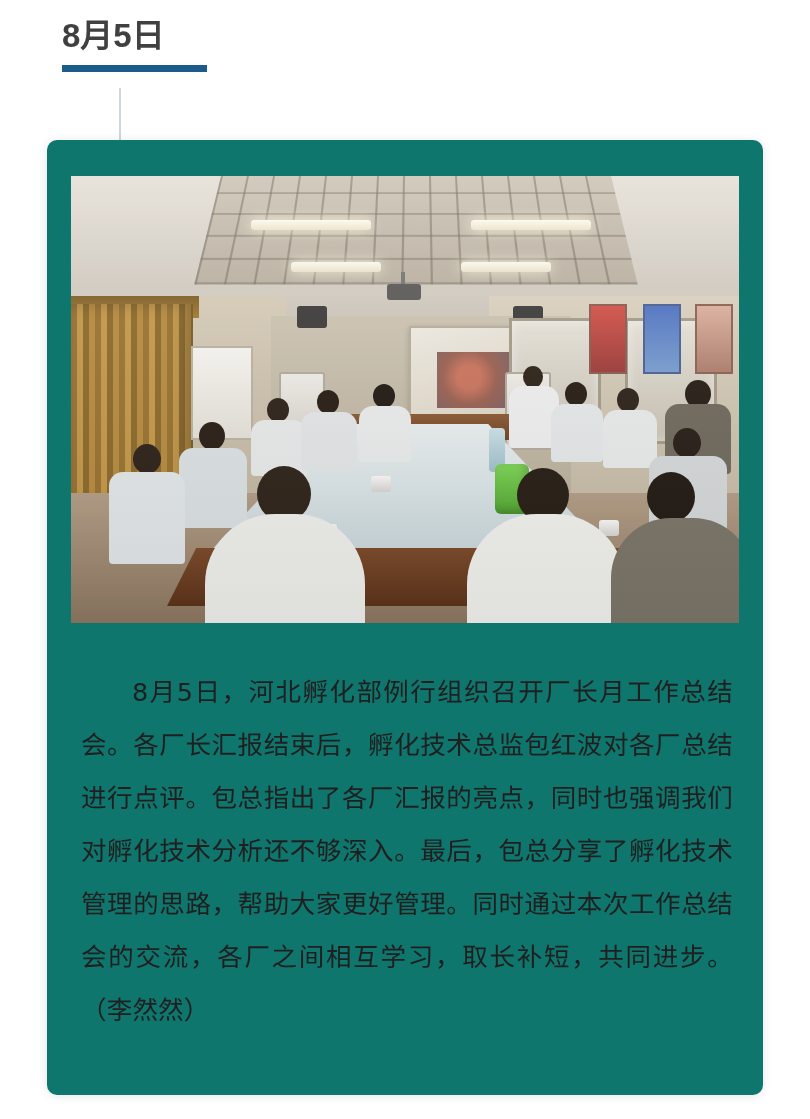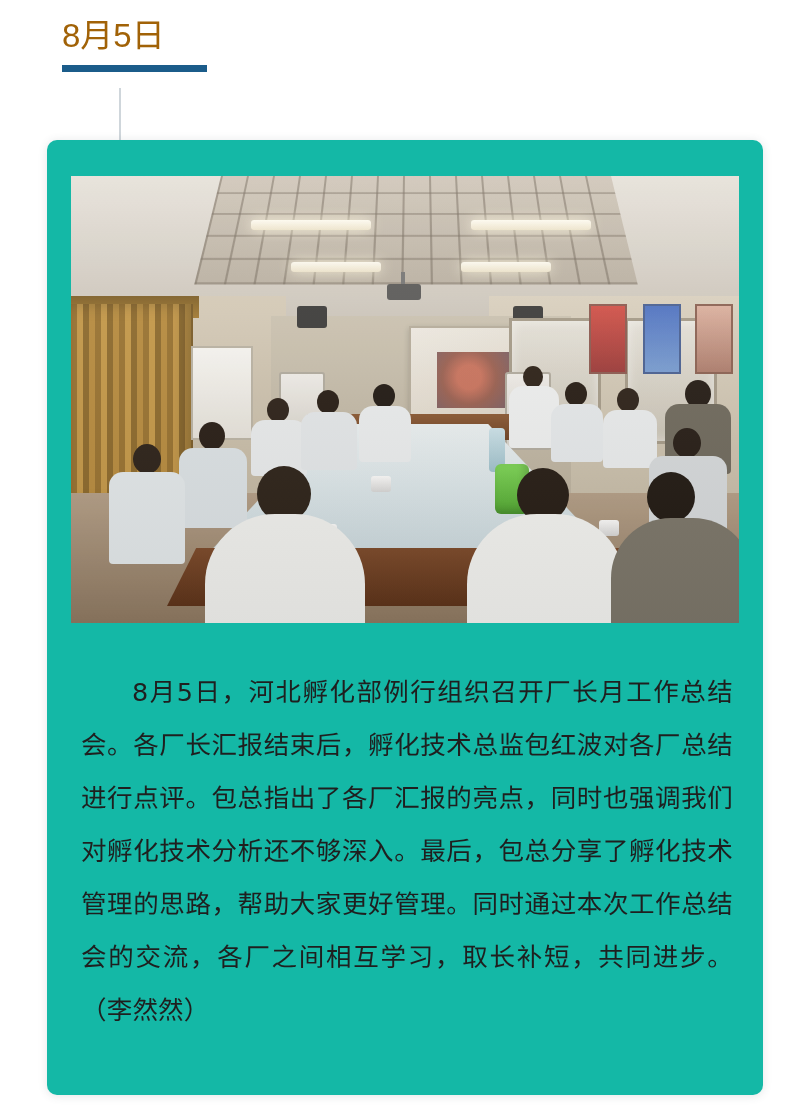--- a/index.html
+++ b/index.html
@@ -26,22 +26,22 @@
   
   .date-header {
     position: absolute;
     left: 62px;
     top: 14px;
     width: 200px;
   }
   .date-title {
     font-size: 33px;
     line-height: 44px;
-    font-weight: 400;
-    color: #a16207;
+    font-weight: 700;
+    color: #404040;
     letter-spacing: 0px;
     white-space: nowrap;
   }
   .date-underline {
     margin-top: 7px;
     width: 145px;
     height: 7px;
     background: #1b5c8a;
   }
 
@@ -55,21 +55,21 @@
     background: #cfd6db;
   }
 
   
   .card {
     position: absolute;
     left: 47px;
     top: 140px;
     width: 716px;
     height: 955px;
-    background: #14b8a6;
+    background: #0f766e;
     border-radius: 10px;
     box-shadow: 0 1px 10px rgba(60, 70, 80, 0.14);
     box-sizing: border-box;
     overflow: hidden;
   }
 
   
   .photo-wrap {
     position: absolute;
     left: 24px;

